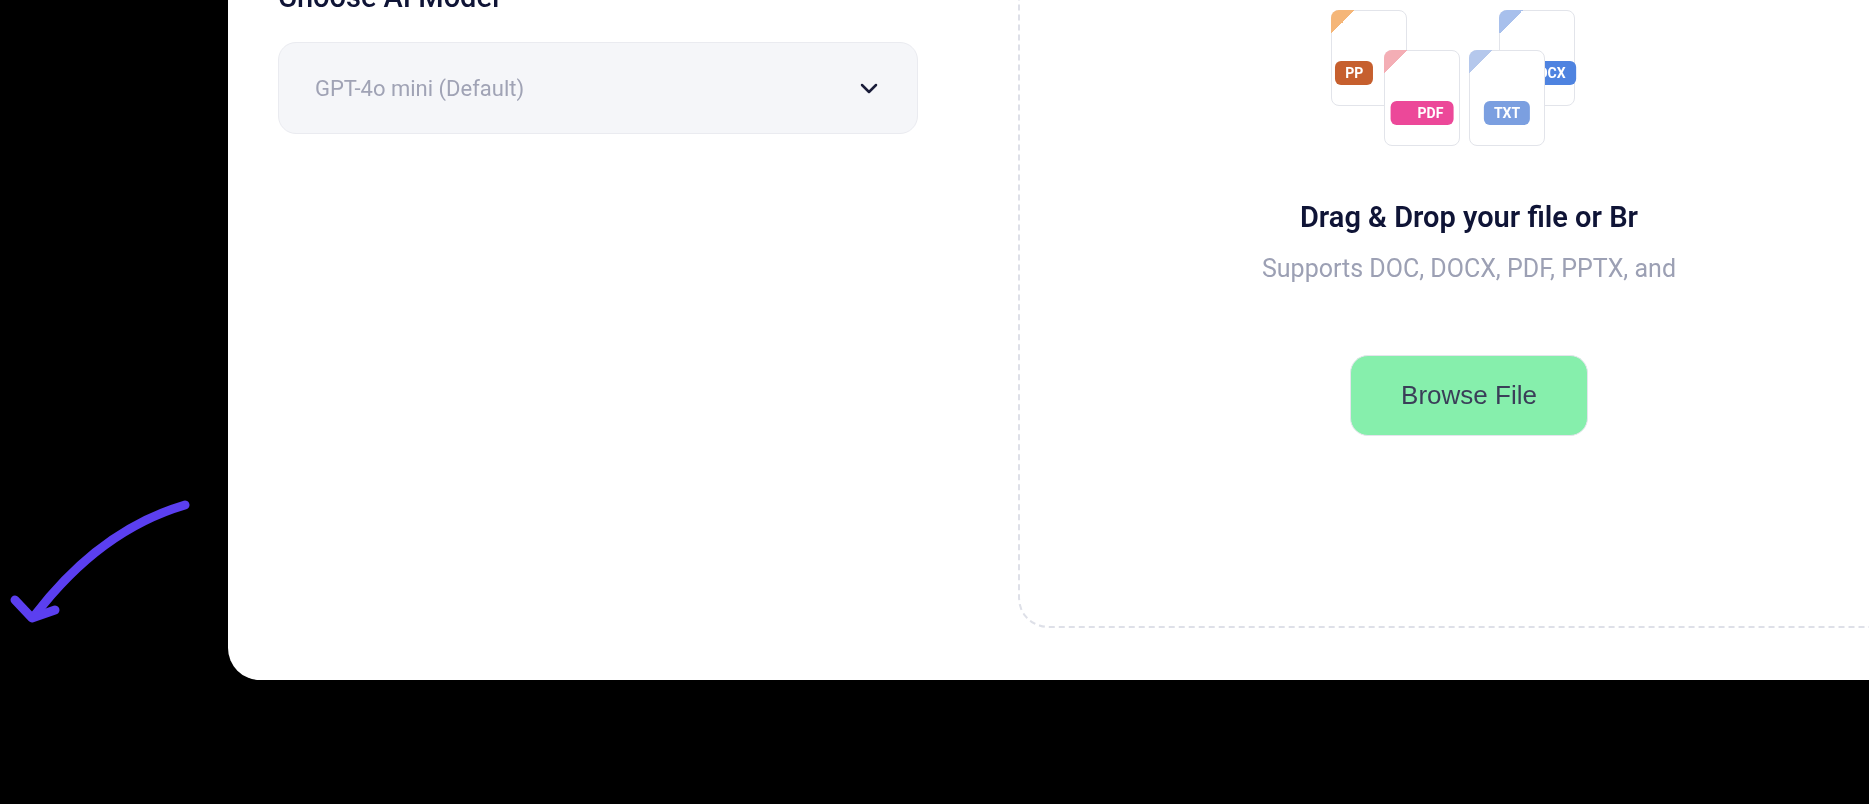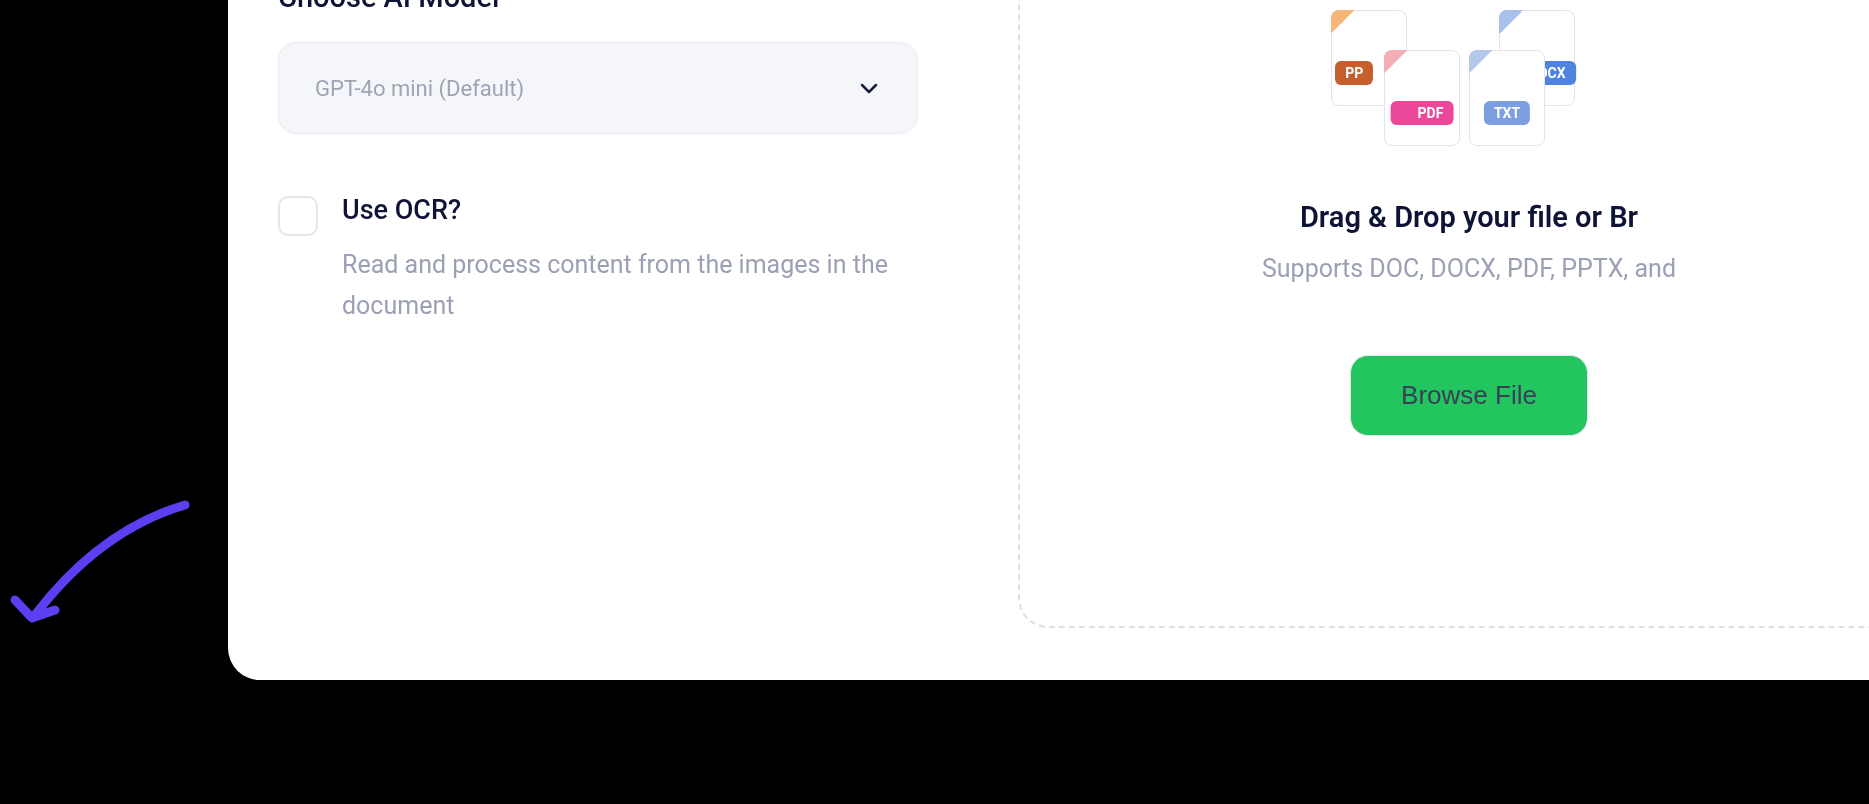--- a/index.html
+++ b/index.html
@@ -194,21 +194,21 @@
     
     .upload-subtitle {
       font-size: 25px;
       color: #9ca0b4;
       margin-bottom: 72px;
       white-space: nowrap;
     }
     
     .browse-button {
       padding: 24px 50px;
-      background: #22c55e;
+      background: #86efac;
       border: 1.5px solid #e4e5ec;
       border-radius: 18px;
       font-size: 26px;
       font-weight: 500;
       color: #3a3e58;
       cursor: pointer;
     }
   </style>
 </head>
 <body>
@@ -241,27 +241,20 @@
 
     <div class="section-label">Choose AI Model</div>
 
     <div class="dropdown">
       <span class="dropdown-text">GPT-4o mini (Default)</span>
       <svg class="dropdown-chevron" viewBox="0 0 24 24" fill="none" stroke="#1a1d3a" stroke-width="2.5" stroke-linecap="round" stroke-linejoin="round">
         <polyline points="5 9 12 16 19 9"></polyline>
       </svg>
     </div>
 
-    <div class="ocr-section">
-      <div class="checkbox"></div>
-      <div class="ocr-content">
-        <div class="ocr-title">Use OCR?</div>
-        <div class="ocr-desc">Read and process content from the images in the document</div>
-      </div>
-    </div>
   </div>
 
   <div class="upload-zone">
 
     <div class="file-icons">
       <div class="file-icon file-pp">
         <div class="file-icon-badge">PP</div>
       </div>
       <div class="file-icon file-docx">
         <div class="file-icon-badge">OCX</div>

